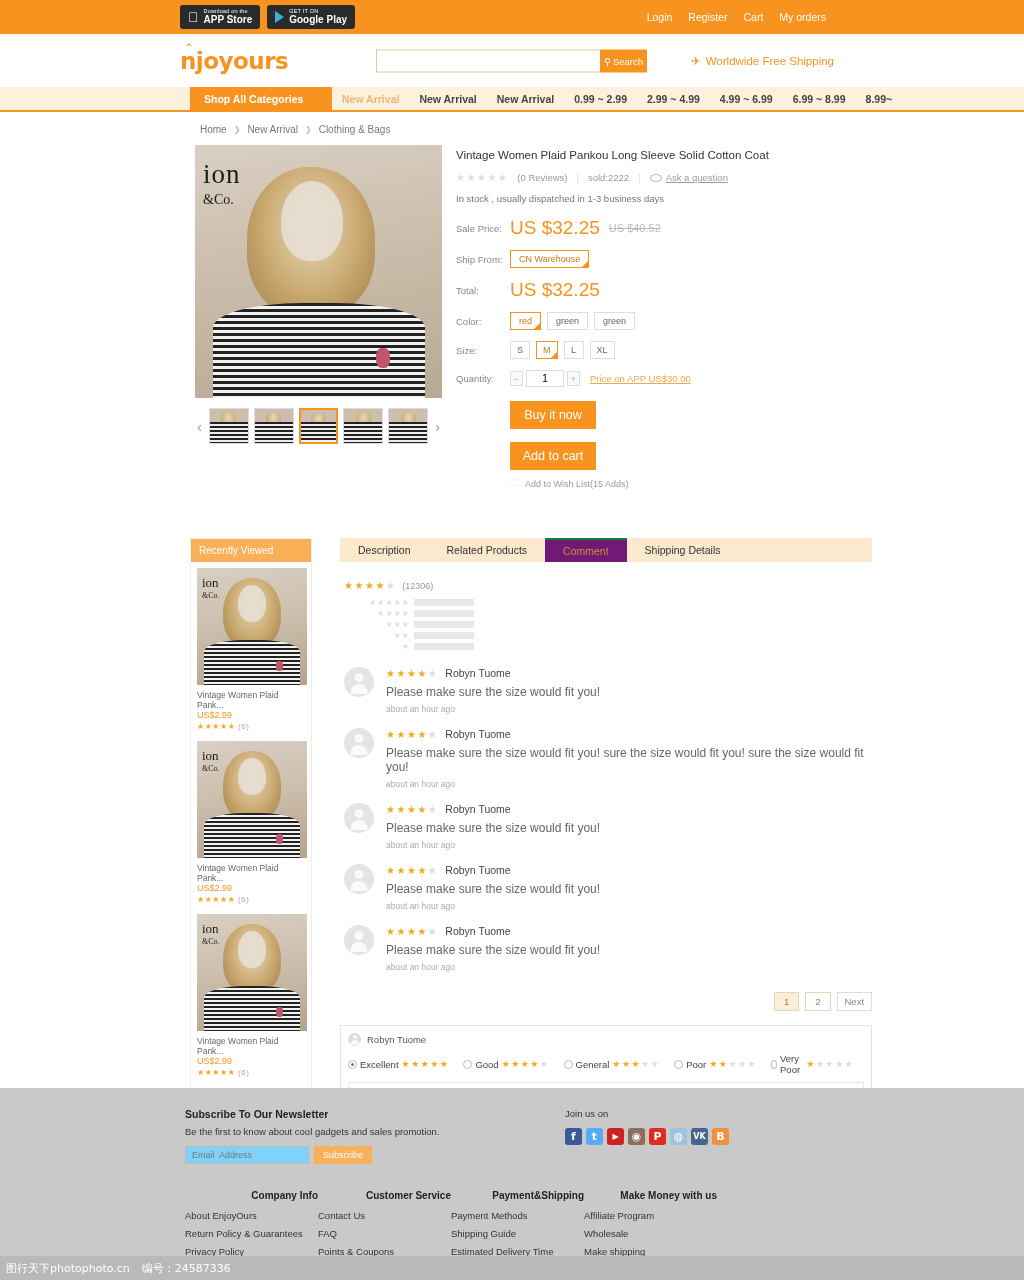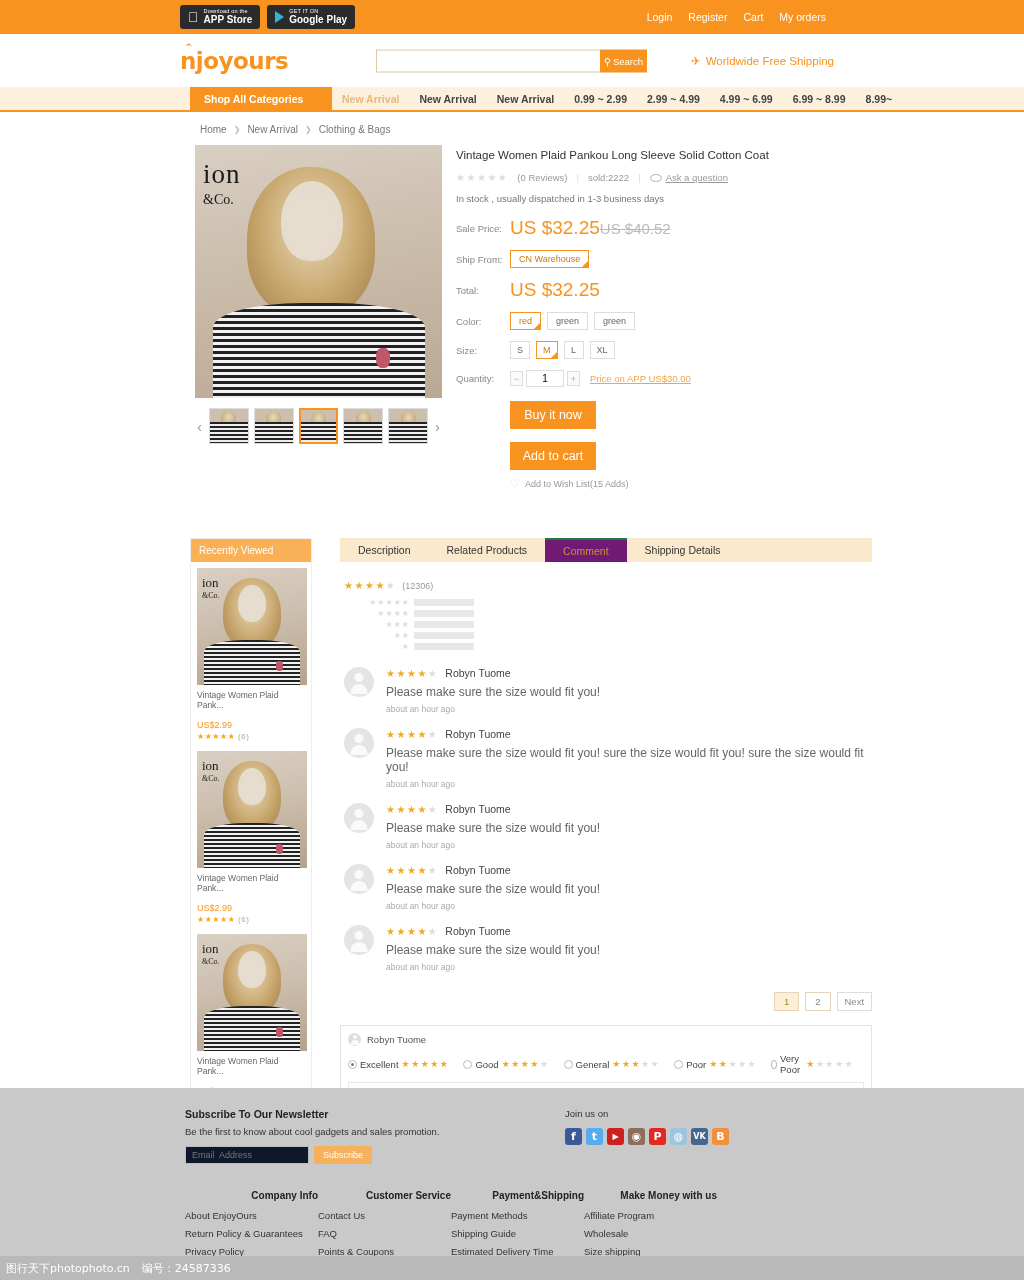--- a/index.html
+++ b/index.html
@@ -164,21 +164,21 @@
     color: #999; text-decoration: underline; display: flex; align-items: center; gap: 4px;
   }
   .bubble {
     width: 12px; height: 8px; border: 1px solid #bbb; border-radius: 50%;
     display: inline-block;
   }
   .stock { font-size: 9.5px; color: #777; margin-bottom: 13px; }
   .row { display: flex; align-items: center; margin-bottom: 11px; }
   .row .lab { width: 54px; font-size: 9.5px; color: #888; flex-shrink: 0; }
   .price-main { font-size: 19px; color: #f7931e; }
-  .price-old { font-size: 15px; color: #bbb; text-decoration: line-through; }
+  .price-old { font-size: 11px; color: #bbb; text-decoration: line-through; margin-left: 9px; }
   .opt {
     border: 1px solid #ddd; padding: 3px 8px; font-size: 9px; color: #666;
     margin-right: 6px; cursor: pointer; background: #fff; position: relative;
   }
   .opt.sel { border-color: #f7931e; color: #c57a12; }
   .opt.sel::after {
     content:''; position: absolute; right: 0; bottom: 0;
     border-style: solid; border-width: 0 0 6px 6px;
     border-color: transparent transparent #f7931e transparent;
   }
@@ -237,21 +237,21 @@
   .side-img .shirt {
     position: absolute; left: 7px; bottom: 0; width: 96px; height: 45px;
     background: repeating-linear-gradient(180deg, #222 0px, #222 2px, #f2f2f2 2px, #f2f2f2 4px);
     border-radius: 42% 42% 0 0 / 26% 26% 0 0;
   }
   .side-img .bdg {
     position: absolute; right: 24px; bottom: 14px; width: 7px; height: 10px;
     background: #c0566a; border-radius: 40%;
   }
   .side-name { font-size: 8.5px; color: #666; margin-top: 5px; }
-  .side-price { font-size: 9px; color: #f7931e; margin-top: 10px; }
+  .side-price { font-size: 9px; color: #f7931e; margin-top: 0; }
   .side-stars { font-size: 8px; color: #f4a81d; letter-spacing: .5px; margin-top: 2px; }
   .side-stars .cnt { color: #aaa; }
   .clear-link {
     text-align: right; font-size: 8.5px; color: #999;
     padding: 2px 4px 4px 0; cursor: pointer;
   }
 
   
   .content { flex: 1; }
   .tabs {
@@ -351,21 +351,21 @@
   .footer {
     position: absolute; left: 0; right: 0; top: 1088px; bottom: 24px;
     background: #c9c9c9; padding: 20px 180px 0 185px;
   }
   .f-top { display: flex; }
   .f-news { width: 370px; }
   .f-h { font-size: 10.5px; font-weight: bold; color: #222; margin-bottom: 6px; }
   .f-sub { font-size: 9.5px; color: #333; margin-bottom: 9px; }
   .news-form { display: flex; gap: 5px; }
   .news-form input {
-    width: 124px; border: 1px solid #bbb; background: #0f172a;
+    width: 124px; border: 1px solid #bbb; background: #7dd3fc;
     padding: 3px 6px; font-size: 9px; color: #666; outline: none;
     font-family: "Liberation Sans", sans-serif;
   }
   .news-btn {
     background: #f7b05c; color: #fff; border: none; padding: 3px 9px;
     font-size: 9px; cursor: pointer;
   }
   .f-social { margin-left: 10px; }
   .soc-row { display: flex; gap: 4px; margin-top: 8px; }
   .soc {
@@ -816,21 +816,21 @@
     <div class="f-col">
       <div class="ch">Payment&amp;Shipping</div>
       <a href="#">Payment Methods</a>
       <a href="#">Shipping Guide</a>
       <a href="#">Estimated Delivery Time</a>
     </div>
     <div class="f-col">
       <div class="ch">Make Money with us</div>
       <a href="#">Affiliate Program</a>
       <a href="#">Wholesale</a>
-      <a href="#">Size shipping</a>
+      <a href="#">Make shipping</a>
       <a href="#">Extended Affiliate</a>
     </div>
   </div>
 </div>
 
 <div class="watermark">
   <span>图行天下photophoto.cn</span>
   <span>编号：24587336</span>
 </div>
 

